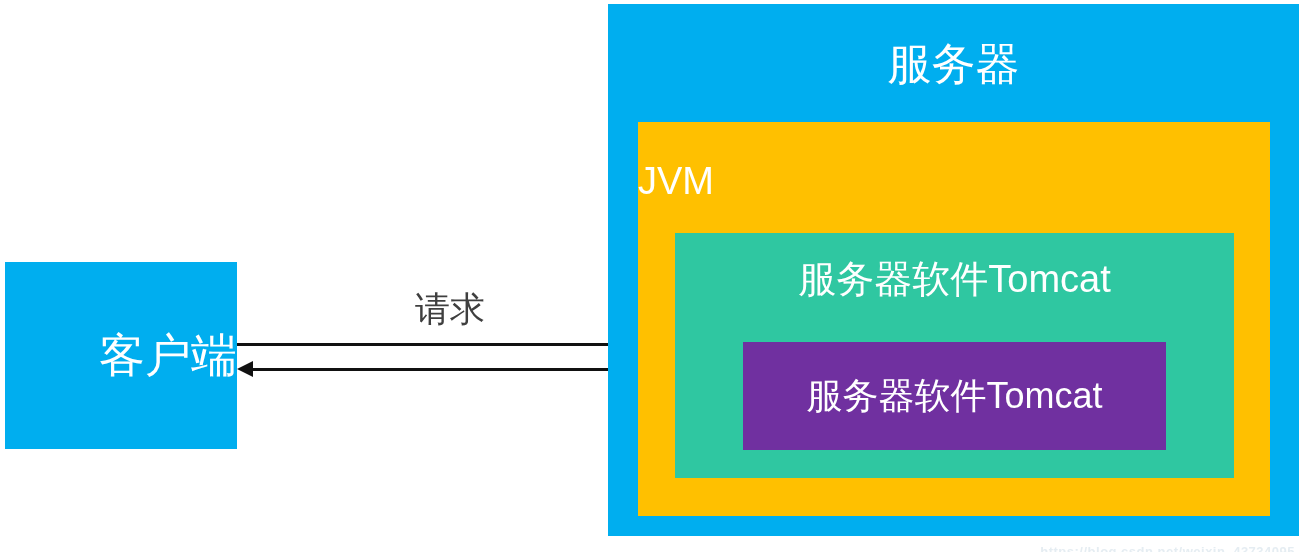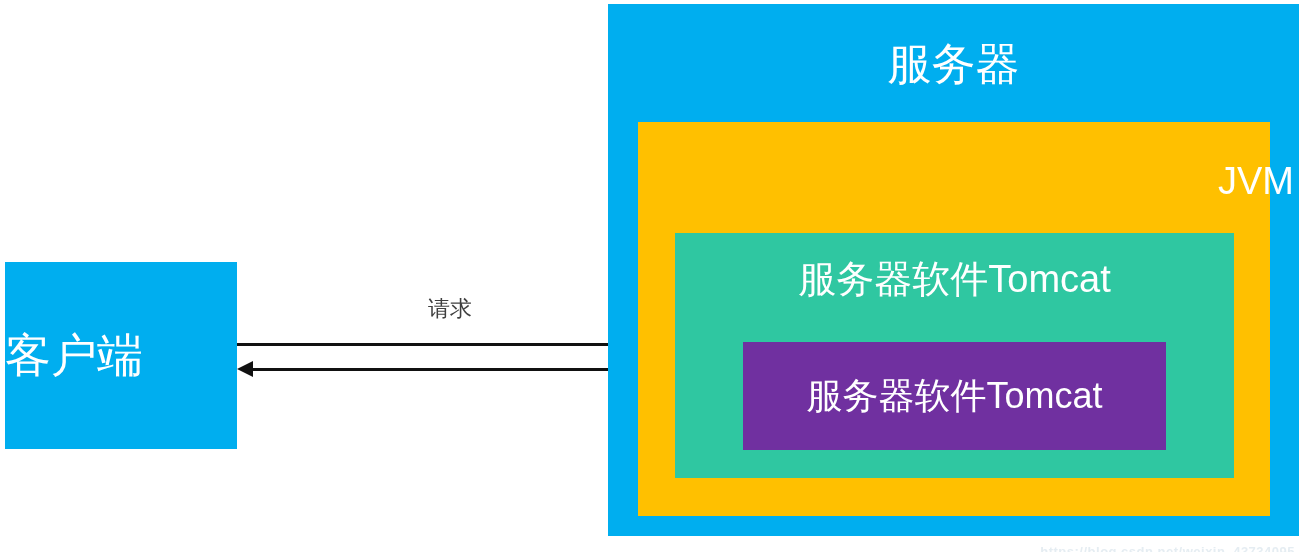--- a/index.html
+++ b/index.html
@@ -14,21 +14,21 @@
     height: 552px;
     background: var(--background, #ffffff);
     overflow: hidden;
   }
   
   .client-box {
     position: absolute;
     left: 5px; top: 262px;
     width: 232px; height: 187px;
     background: var(--blue, #00AEEF);
-    display: flex; align-items: center; justify-content: flex-start;
+    display: flex; align-items: center; justify-content: flex-end;
     color: var(--text, #fff);
     font-size: 46px;
   }
   .server-box {
     position: absolute;
     left: 608px; top: 4px;
     width: 691px; height: 532px;
     background: var(--blue, #00AEEF);
   }
   .server-title {
@@ -41,25 +41,24 @@
   }
   .jvm-box {
     position: absolute;
     left: 30px; top: 118px;
     width: 632px; height: 394px;
     background: var(--yellow, #FFC000);
   }
   .jvm-title {
     position: absolute;
     left: 0; top: 38px; width: 100%;
-    text-align: right;
+    text-align: left;
     color: var(--text, #fff);
     font-size: 38px;
     line-height: 42px;
-    margin-left: 24px;
   }
   .tomcat-box {
     position: absolute;
     left: 37px; top: 111px;
     width: 559px; height: 245px;
     background: var(--teal, #2FC7A1);
   }
   .tomcat-title {
     position: absolute;
     left: 0; top: 24px; width: 100%;
@@ -98,22 +97,21 @@
   .head-left {
     left: 237px; top: 361px;
     border-right: 16px solid var(--arrow, #111);
   }
   .arrow-label {
     position: absolute;
     left: 360px;
     width: 180px;
     text-align: center;
     color: var(--label, #3F3F3F);
-    font-size: 22px;
-    margin-top: 8px;
+    font-size: 35px;
   }
   .arrow-label.request  { top: 286px; }
   .arrow-label.response { top: 397px; }
   
   .watermark {
     position: absolute;
     right: 4px;
     bottom: -7px;
     font-size: 13px;
     letter-spacing: 0.5px;

